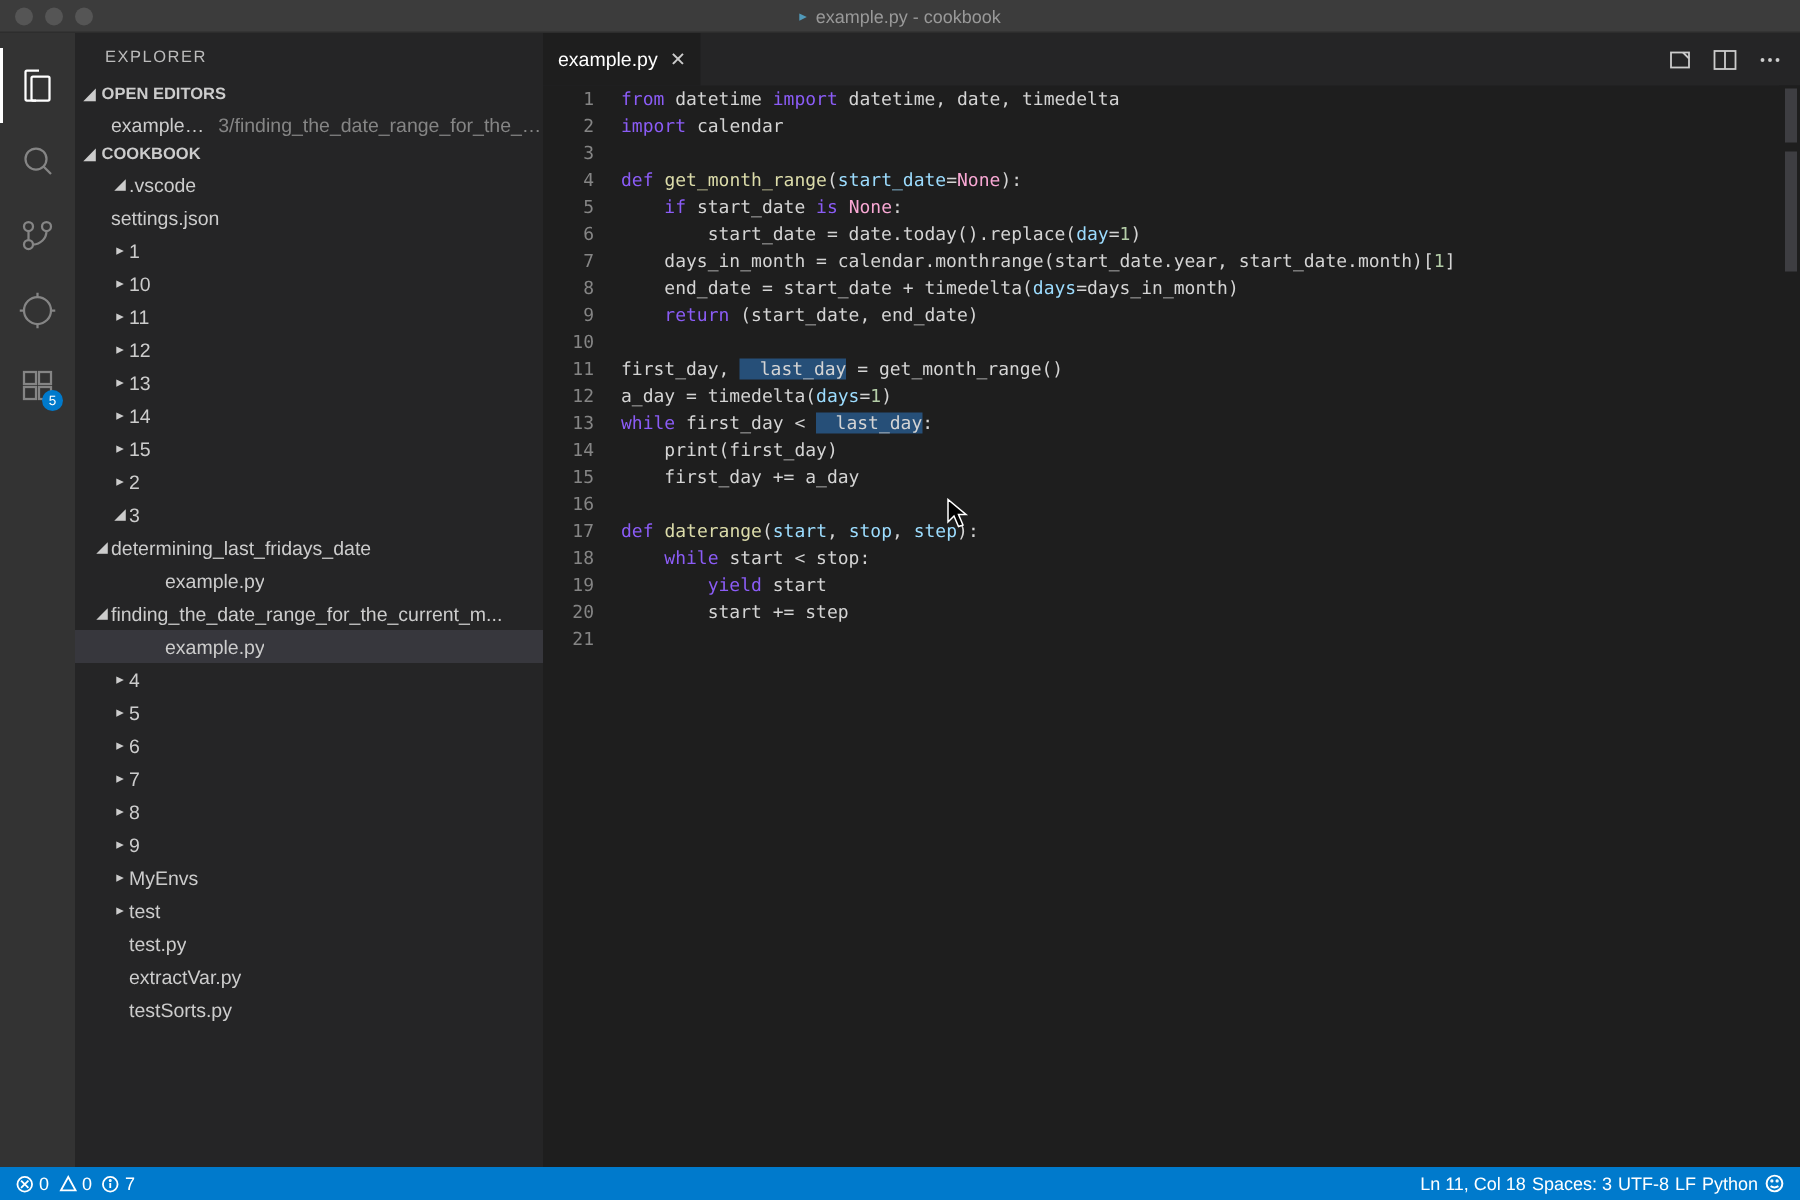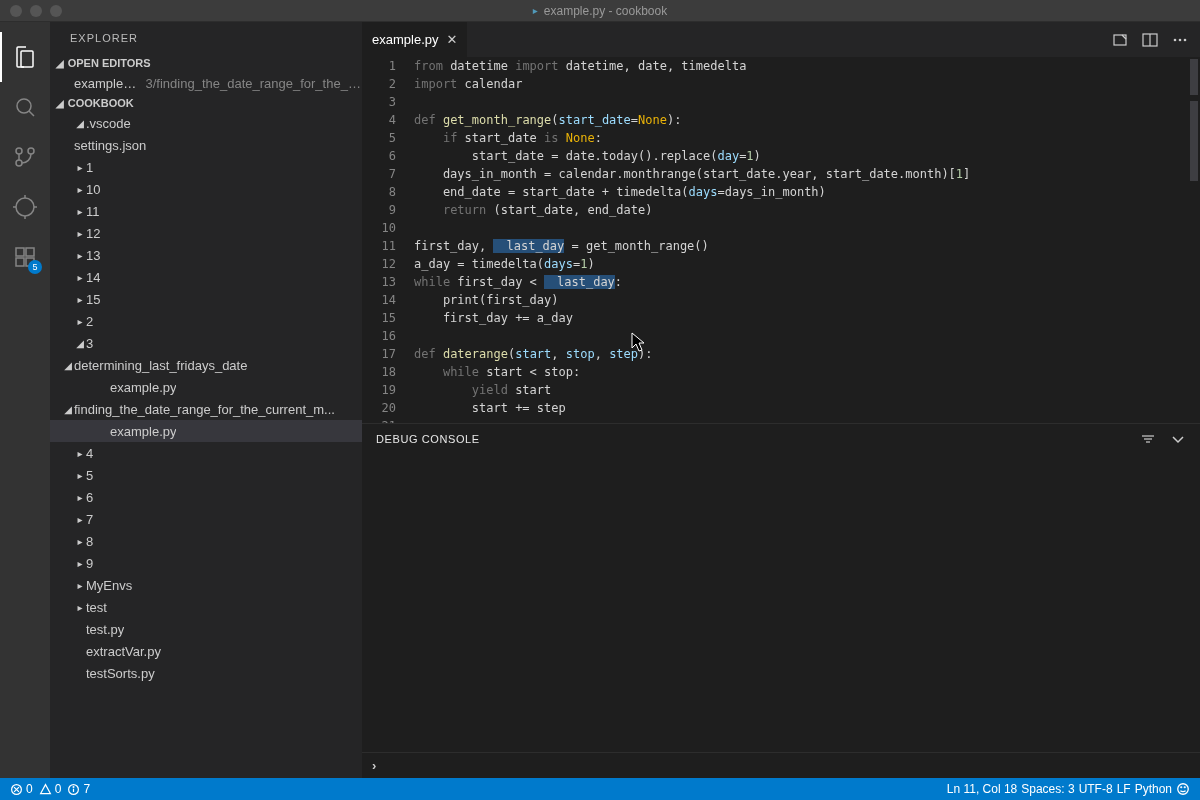--- a/index.html
+++ b/index.html
@@ -197,24 +197,24 @@
   padding-top: 0;
 }
 .gutter div { height: 18px; }
 .code {
   flex: 1;
   padding-top: 0;
   white-space: pre;
   color: #d4d4d4;
 }
 .code div { height: 18px; }
-.kw { color: #737373; }
+.kw { color: #8b5cf6; }
 .fn { color: #dcdcaa; }
 .param { color: #9cdcfe; }
-.const { color: #eab308; margin-top: 24px; }
+.const { color: #f9a8d4; margin-top: 24px; }
 .num { color: #b5cea8; }
 .sel { background: #264f78; padding-left: 13px; }
 .minimap {
   position: absolute;
   right: 0;
   top: 0;
   width: 14px;
   height: 100%;
   background: #1e1e1e;
 }
@@ -508,43 +508,20 @@
           <div>19</div>
           <div>20</div>
           <div>21</div>
         </div>
       <div class="code" id="code"><div><span class="kw">from</span><span> datetime </span><span class="kw">import</span><span> datetime, date, timedelta</span></div><div><span class="kw">import</span><span> calendar</span></div><div><span></span></div><div><span class="kw">def</span><span> </span><span class="fn">get_month_range</span><span>(</span><span class="param">start_date</span><span>=</span><span class="const">None</span><span>):</span></div><div><span>    </span><span class="kw">if</span><span> start_date </span><span class="kw">is</span><span> </span><span class="const">None</span><span>:</span></div><div><span>        start_date = date.today().replace(</span><span class="param">day</span><span>=</span><span class="num">1</span><span>)</span></div><div><span>    days_in_month = calendar.monthrange(start_date.year, start_date.month)[</span><span class="num">1</span><span>]</span></div><div><span>    end_date = start_date + timedelta(</span><span class="param">days</span><span>=days_in_month)</span></div><div><span>    </span><span class="kw">return</span><span> (start_date, end_date)</span></div><div><span></span></div><div><span>first_day, </span><span class="sel">last_day</span><span> = get_month_range()</span></div><div><span>a_day = timedelta(</span><span class="param">days</span><span>=</span><span class="num">1</span><span>)</span></div><div><span class="kw">while</span><span> first_day &lt; </span><span class="sel">last_day</span><span>:</span></div><div><span>    print(first_day)</span></div><div><span>    first_day += a_day</span></div><div><span></span></div><div><span class="kw">def</span><span> </span><span class="fn">daterange</span><span>(</span><span class="param">start</span><span>, </span><span class="param">stop</span><span>, </span><span class="param">step</span><span>):</span></div><div><span>    </span><span class="kw">while</span><span> start &lt; stop:</span></div><div><span>        </span><span class="kw">yield</span><span> start</span></div><div><span>        start += step</span></div><div><span></span></div></div>
       <div class="minimap">
         <div class="chunk" style="top:2px;height:36px;"></div>
         <div class="chunk" style="top:44px;height:80px;"></div>
       </div>
     </div>
-    <div class="panel">
-      <div class="panel-header">
-        <span>DEBUG CONSOLE</span>
-        <div class="right">
-          <span>
-            <svg width="16" height="16" viewBox="0 0 16 16" fill="none" stroke="currentColor" stroke-width="1.2">
-                <line x1="2" y1="5" x2="14" y2="5"></line>
-                <line x1="4" y1="8" x2="12" y2="8"></line>
-                <line x1="6" y1="11" x2="10" y2="11"></line>
-              </svg>
-          </span>
-          <span>
-            <svg width="16" height="16" viewBox="0 0 16 16" fill="none" stroke="currentColor" stroke-width="1.5">
-                <path d="M3 6l5 5 5-5"></path>
-              </svg>
-          </span>
-        </div>
-      </div>
-      <div class="panel-body"></div>
-      <div class="panel-input">
-        <span style="font-weight:bold;">›</span>
-      </div>
-    </div>
   </div>
 </div>
 
 <div class="statusbar">
   <div class="left">
     <span class="item">
       <svg width="13" height="13" viewBox="0 0 16 16" fill="none" stroke="currentColor" stroke-width="1.5">
           <circle cx="8" cy="8" r="6"></circle>
           <line x1="5" y1="5" x2="11" y2="11"></line>
           <line x1="11" y1="5" x2="5" y2="11"></line>

